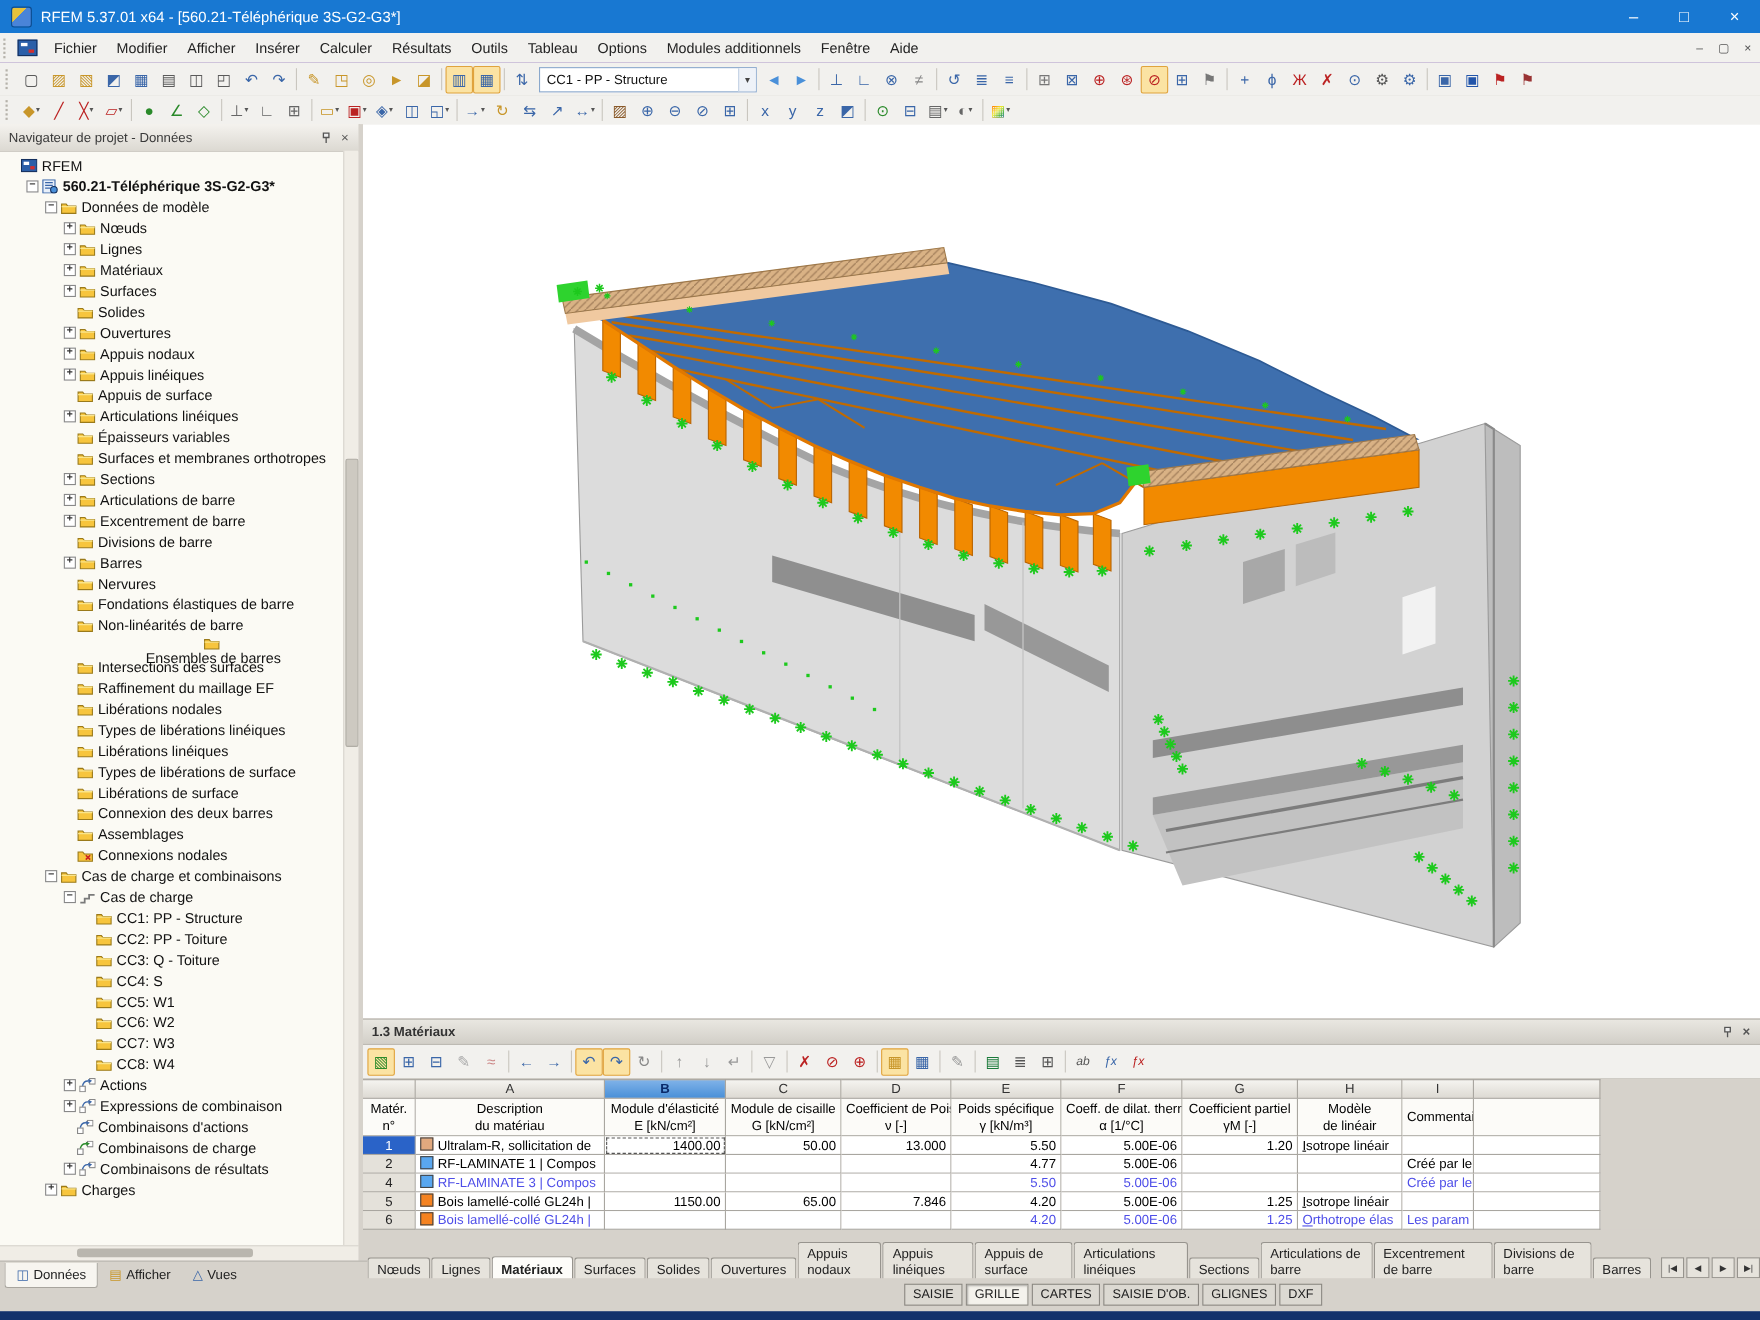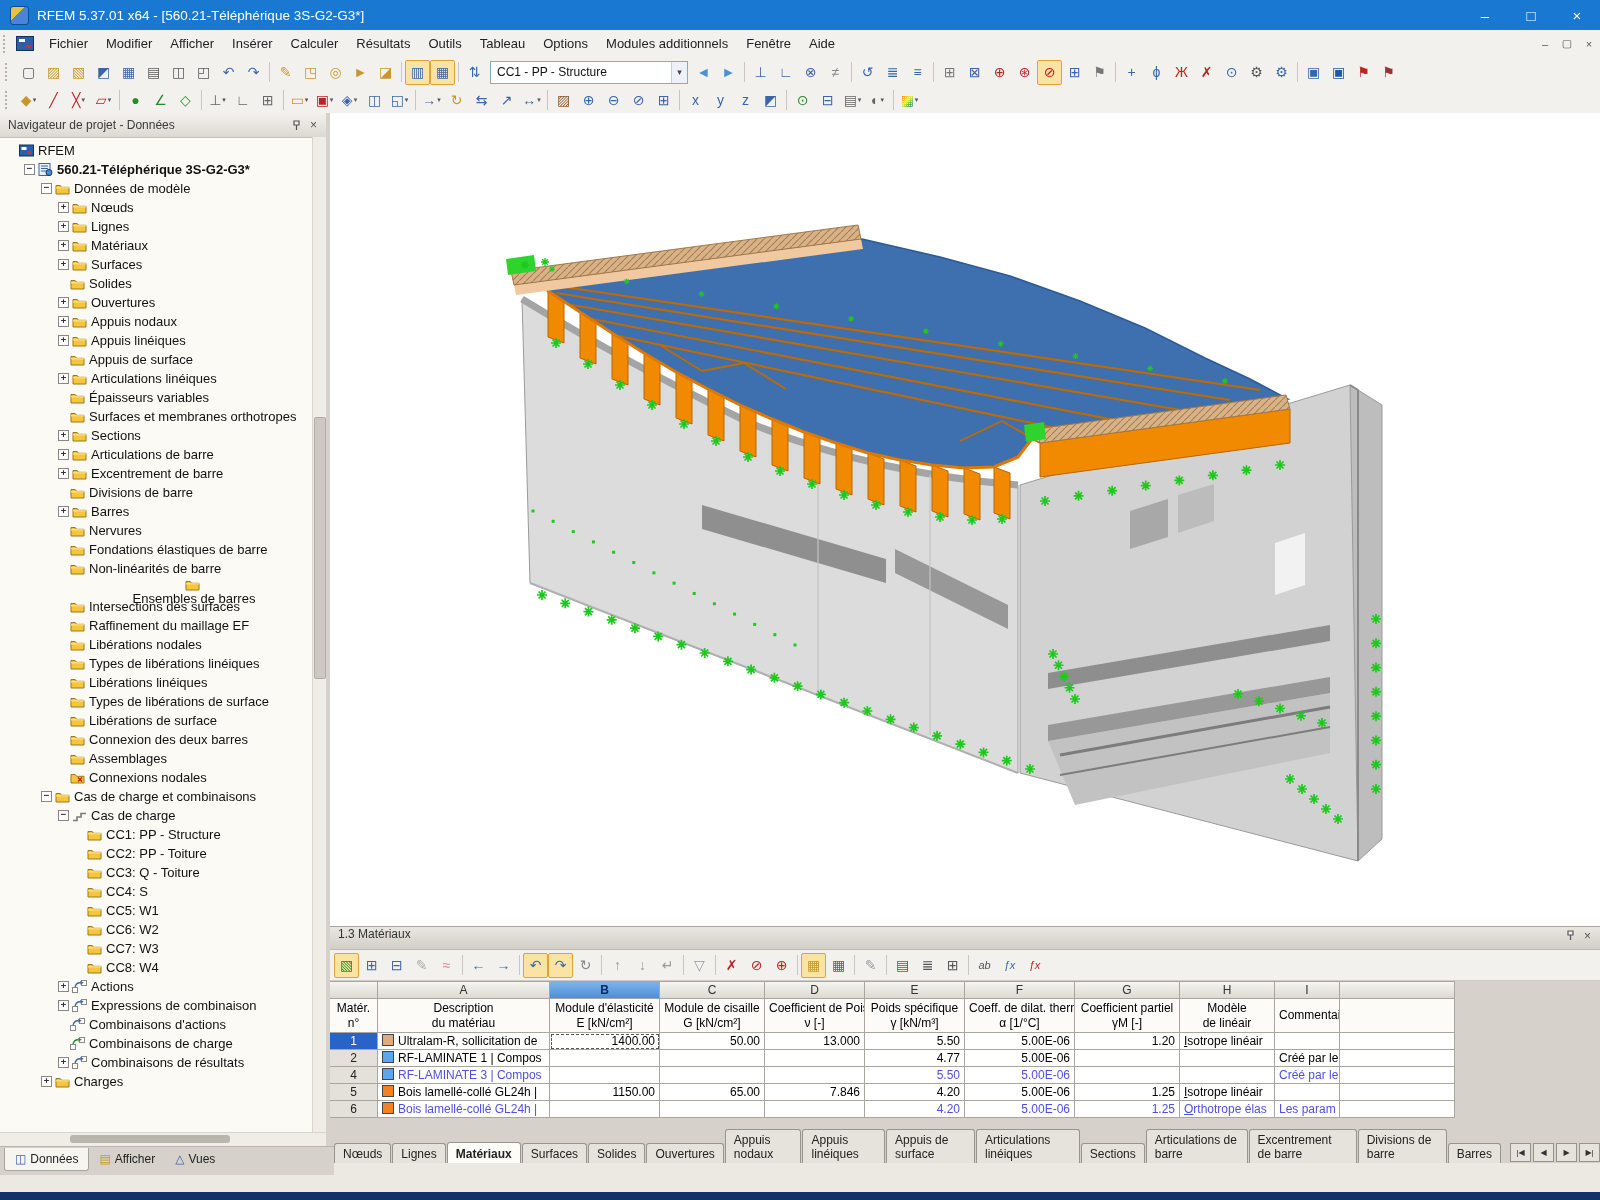--- a/index.html
+++ b/index.html
@@ -69,22 +69,22 @@
     display:flex;align-items:flex-start;padding-left:4px;z-index:5;border-top:1px solid #b8b5ae;}
   .ltab{display:flex;align-items:center;gap:4px;font-size:12px;color:#222;padding:4px 10px;margin-top:1px;}
   .ltab.active{background:#f7f5f0;border:1px solid #a8a59e;border-top:none;border-radius:0 0 3px 3px;}
   .ltab .ic{font-size:12px;}
 
   
   #viewport{position:absolute;left:330px;top:113px;width:1270px;height:813px;background:#ffffff;overflow:hidden;}
 
   
   #tablepanel{position:absolute;left:330px;top:926px;width:1270px;height:236px;background:#d6d2cb;border-top:1px solid #a8a59e;}
-  #tphead{height:22px;background:linear-gradient(#e9e7e1,#d2cfc8);display:flex;align-items:flex-start;
-    font-size:12px;color:#333;padding:0 4px 0 8px;border-bottom:1px solid #bdbab3;}
+  #tphead{height:22px;background:linear-gradient(#e9e7e1,#d2cfc8);display:flex;align-items:center;
+    font-size:12px;color:#333;padding:0 4px 0 8px;border-bottom:1px solid #bdbab3;font-weight:bold;}
   #tphead .sp{flex:1;}
   #tptoolbar{height:30px;background:#f2f1ee;border-bottom:1px solid #cfccc5;display:flex;align-items:center;padding-left:4px;}
   #grid{background:#d6d2cb;font-size:12px;}
   .grow{display:flex;}
   .gcell{border-right:1px solid #a9a6a0;border-bottom:1px solid #a9a6a0;background:#fff;
     overflow:hidden;white-space:nowrap;flex:none;box-sizing:border-box;padding:0 4px;}
   .lrow .gcell{background:linear-gradient(#f5f4f0,#dddad3);text-align:center;height:18px;line-height:17px;color:#333;border-top:1px solid #a9a6a0;}
   .lrow .gcell.selcol{background:linear-gradient(#7fb2e8,#4a90d8);color:#0a2a6a;font-weight:bold;}
   .hrow .gcell{height:34px;background:#fcfbf8;text-align:center;color:#000;display:flex;flex-direction:column;justify-content:center;line-height:15px;}
   .drow .gcell{height:17px;line-height:16px;}
@@ -1397,15 +1397,25 @@
         <div class="ttab">Barres</div>
         <div class="tnav">
           <div class="tnavb">|◀</div>
           <div class="tnavb">◀</div>
           <div class="tnavb">▶</div>
           <div class="tnavb">▶|</div>
         </div>
       </div>
   </div>
 
+  <div id="statusbar">
+    <div id="statusbtns">
+        <div class="sbtn">SAISIE</div>
+        <div class="sbtn active">GRILLE</div>
+        <div class="sbtn">CARTES</div>
+        <div class="sbtn">SAISIE D'OB.</div>
+        <div class="sbtn">GLIGNES</div>
+        <div class="sbtn">DXF</div>
+      </div>
+  </div>
   <div id="bottomedge"></div>
 
 </div>
 
 </body></html>

